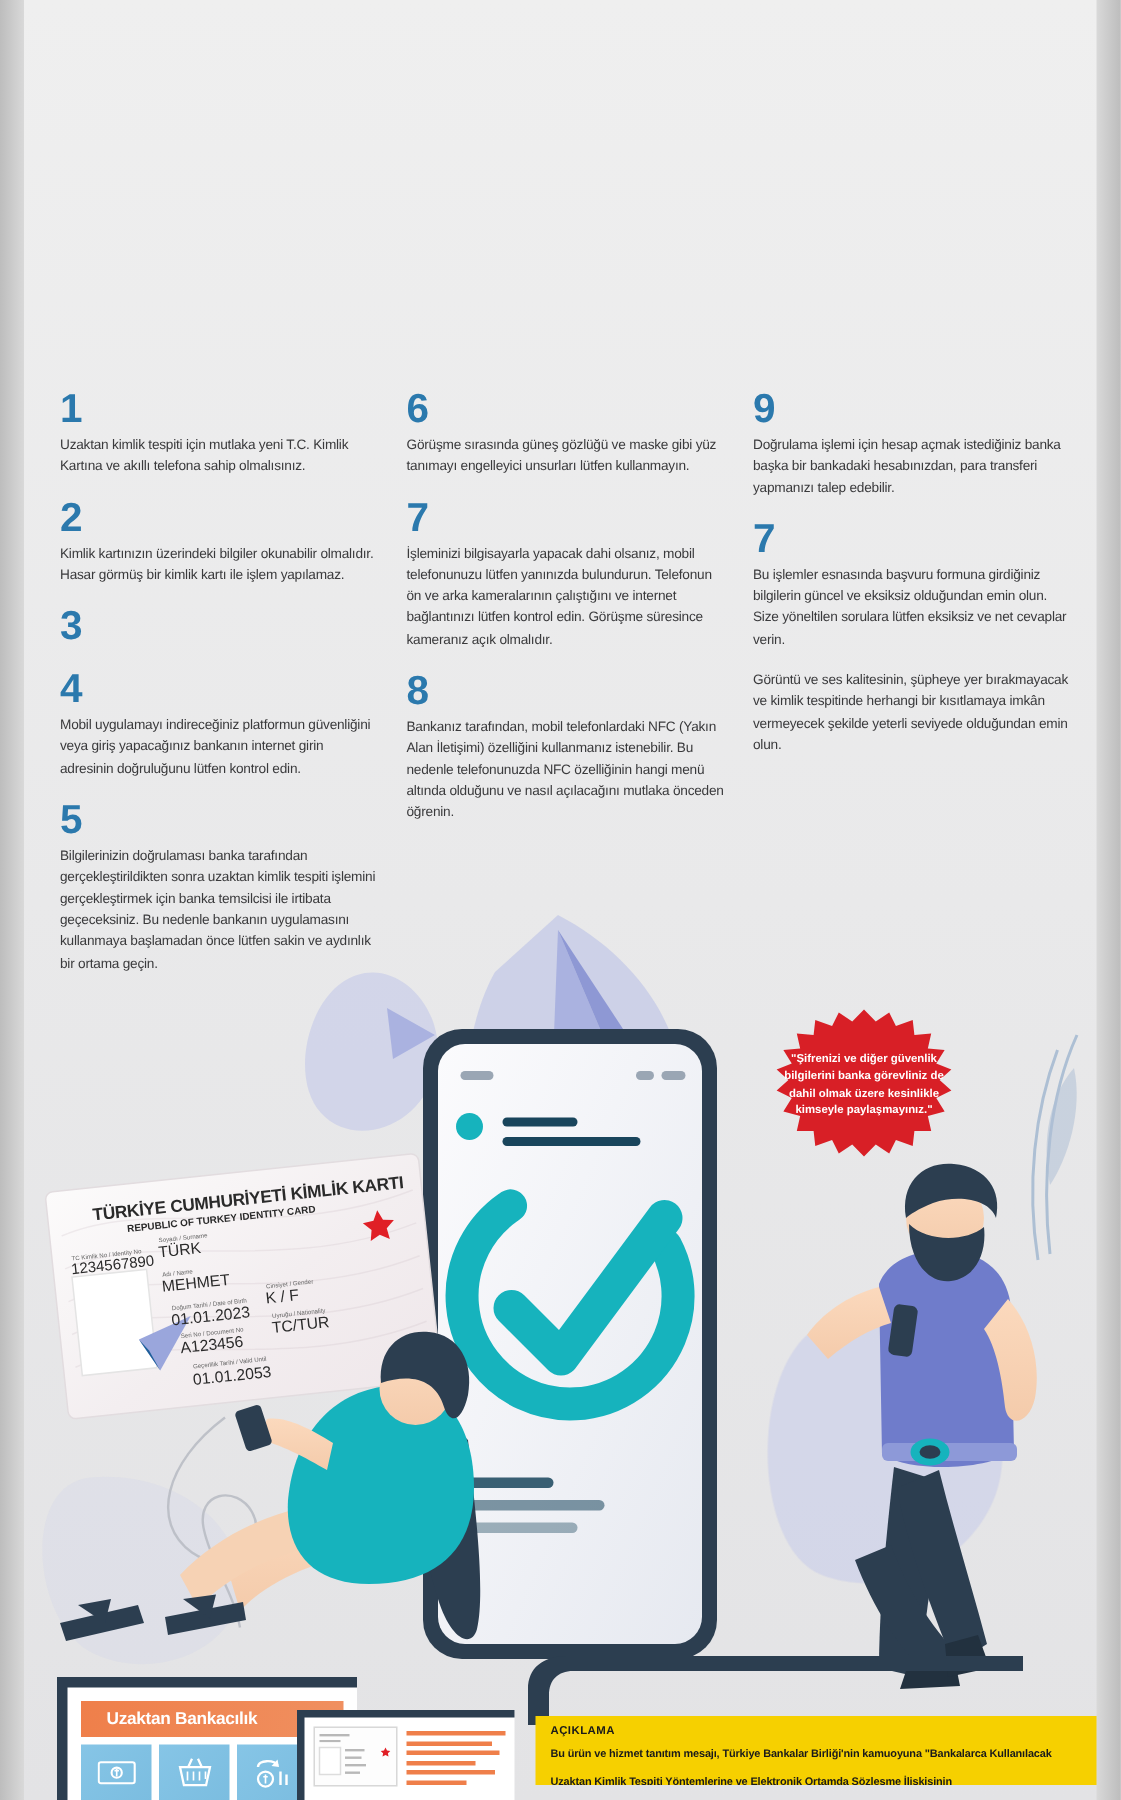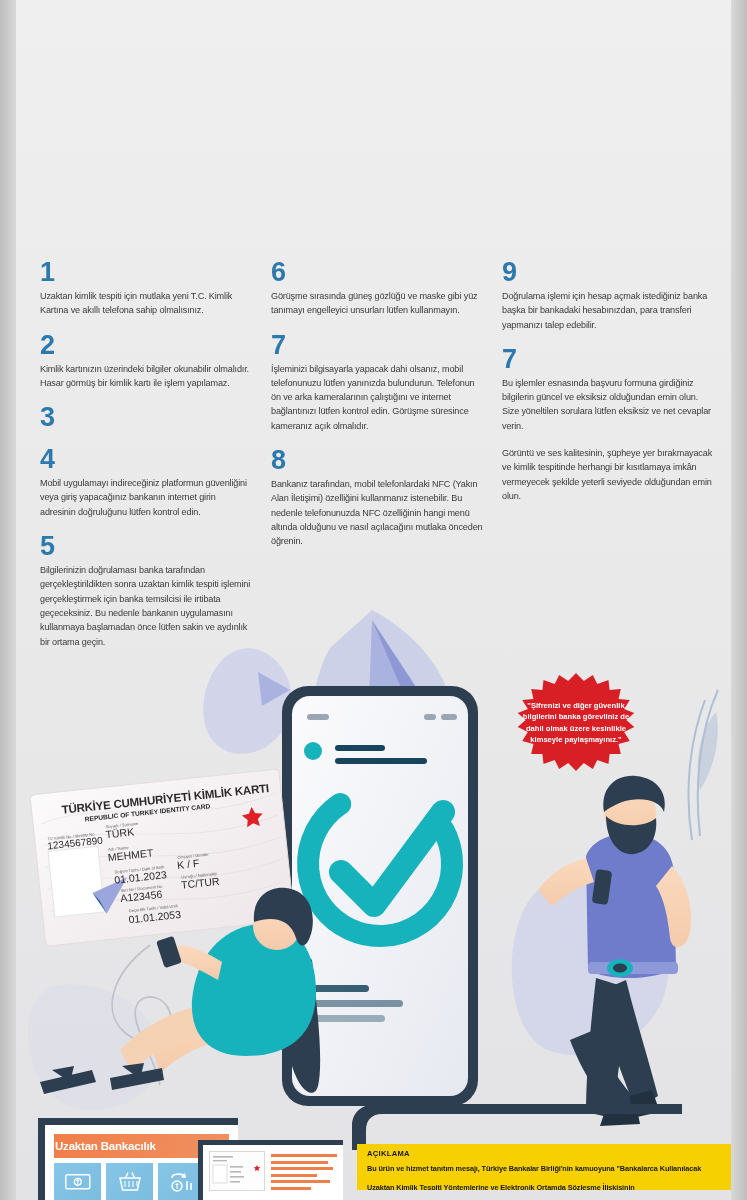--- a/index.html
+++ b/index.html
@@ -120,21 +120,21 @@
     z-index: 30;
   }
   .bp-header {
     margin: 9px 9px 0 9px;
     height: 24px;
     background: linear-gradient(100deg,#ef7f4a,#f09060);
     color: #ffffff;
     font-size: 11.5px;
     font-weight: bold;
     display: flex; align-items: center;
-    padding-left: 1px;
+    padding-left: 17px;
     letter-spacing: -0.2px;
   }
   .bp-icons { display: flex; gap: 5px; margin: 5px 9px 0 9px; }
   .bp-icon {
     width: 47px; height: 38px;
     background: linear-gradient(135deg,#86c5e6,#7bbde0);
     display: flex; align-items: center; justify-content: center;
   }
 
   .mini-card {

